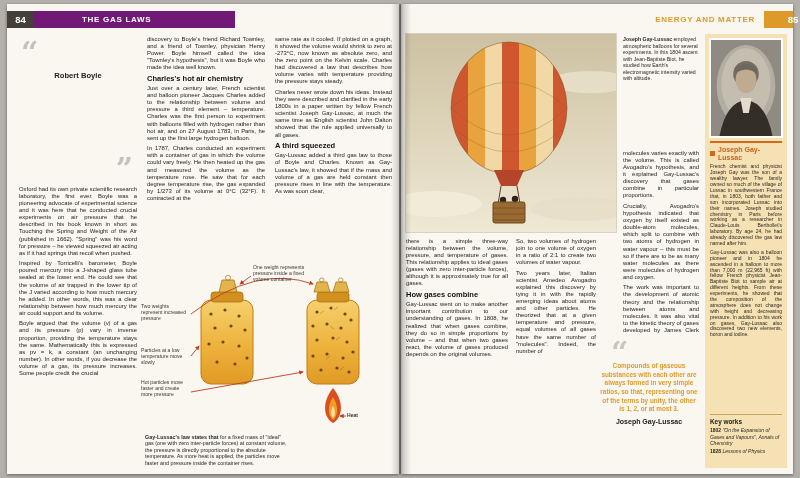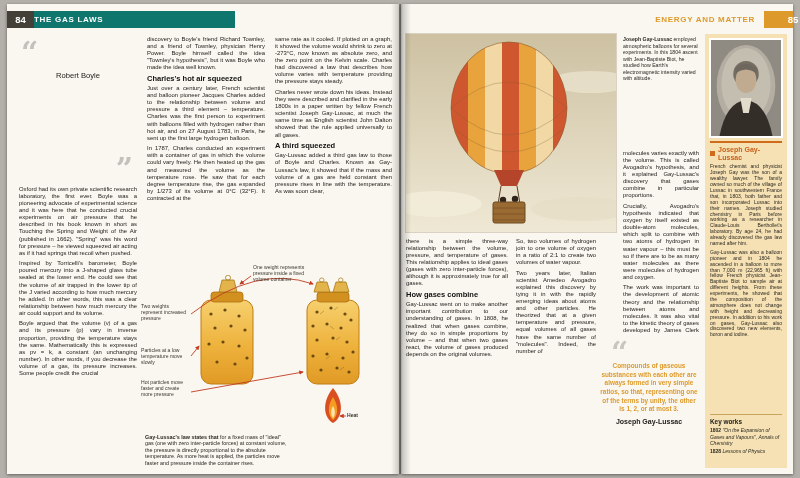--- a/index.html
+++ b/index.html
@@ -7,21 +7,21 @@
   body { font-family:"Liberation Sans", sans-serif; background:#b3afa9; position:relative; overflow:hidden; }
 
   .stage { position:absolute; inset:0; }
   .page { position:absolute; top:4px; width:392px; height:470px; background:#faf7f0; box-shadow:0 1px 3px rgba(0,0,0,0.45); }
   .page-left { left:7px; }
   .page-right { left:401px; }
   .gutter { position:absolute; top:4px; left:391px; width:20px; height:470px; z-index:5;
             background:linear-gradient(90deg, rgba(0,0,0,0) 0%, rgba(0,0,0,0.18) 40%, rgba(0,0,0,0.34) 50%, rgba(0,0,0,0.18) 60%, rgba(0,0,0,0) 100%); pointer-events:none; }
 
   
-  .lp-header { position:absolute; left:0; top:7px; width:228px; height:17px; background:#0f766e; display:flex; align-items:center; }
+  .lp-header { position:absolute; left:0; top:7px; width:228px; height:17px; background:#701a75; display:flex; align-items:center;gap:48px; }
   .lp-num { width:27px; height:17px; background:#454037; color:#fff; font-weight:bold; font-size:9.5px; display:flex; align-items:center; justify-content:center; }
   .lp-title { color:#fff; font-weight:bold; font-size:8px; letter-spacing:0.7px; margin-left:0; }
   .rp-header { position:absolute; right:0; top:7px; height:17px; display:flex; align-items:center;margin-left:10px; }
   .rp-title { color:#dd9a2b; font-weight:bold; font-size:8px; letter-spacing:0.7px; margin-right:9px; }
   .rp-num { width:27px; height:17px; background:#dd9a2b; color:#fff; font-weight:bold; font-size:9.5px; display:flex; align-items:center; justify-content:center;padding-left:29px; }
 
   
   .bt { font-size:5.9px; line-height:1.2; color:#1d1c1a; text-align:justify; }
   .bt p { margin-bottom:3.5px; }
   .h3 { font-size:7.5px; font-weight:bold; color:#111; margin:2.5px 0 2px; line-height:1.1; }
@@ -31,21 +31,21 @@
   .lp-col1 { left:12px; top:32px; width:118px; height:404px; }
   .lp-col2 { left:140px; top:32px; width:118px; height:246px; }
   .lp-col3 { left:268px; top:32px; width:117px; height:238px; }
 
   
   .pull-quote { position:relative; height:146px; text-align:center; padding:30px 6px 0 6px; margin-bottom:4px; }
   .qmark { position:absolute; font-family:"DejaVu Serif", serif; font-size:30px; line-height:1; color:#c3c1bd; font-weight:bold; }
   .qmark.open { left:2px; top:2px; }
   .qmark.close { right:4px; bottom:-2px; }
   .pq-text { color:#8f8d89; font-size:7.1px; line-height:1.4; font-weight:600; }
-  .pq-attr { margin-top:5px; font-weight:normal; font-size:7.6px; color:#23211e; }
+  .pq-attr { margin-top:5px; font-weight:bold; font-size:7.6px; color:#23211e; }
 
   
   .lp-fig { position:absolute; left:134px; top:260px; width:252px; height:168px; }
   .lp-fig svg { position:absolute; inset:0; }
   .fig-label { position:absolute; font-size:5.1px; line-height:1.15; color:#3a362f; }
   .fl1 { left:112px; top:1px; width:56px; }
   .fl2 { left:0px; top:40px; width:48px; }
   .fl3 { left:0px; top:84px; width:48px; }
   .fl4 { left:0px; top:116px; width:48px; }
   .fl5 { left:206px; top:149px; width:28px; font-weight:bold; }
@@ -98,21 +98,21 @@
       </div>
       <div class="bt">
         <p>Oxford had its own private scientific research laboratory, the first ever. Boyle was a pioneering advocate of experimental science and it was here that he conducted crucial experiments on air pressure that he described in his book known in short as Touching the Spring and Weight of the Air (published in 1662). "Spring" was his word for pressure – he viewed squeezed air acting as if it had springs that recoil when pushed.</p>
         <p>Inspired by Torricelli's barometer, Boyle poured mercury into a J-shaped glass tube sealed at the lower end. He could see that the volume of air trapped in the lower tip of the J varied according to how much mercury he added. In other words, this was a clear relationship between how much mercury the air could support and its volume.</p>
         <p>Boyle argued that the volume (v) of a gas and its pressure (p) vary in inverse proportion, providing the temperature stays the same. Mathematically this is expressed as pv = k, a constant (an unchanging number). In other words, if you decrease the volume of a gas, its pressure increases. Some people credit the crucial</p>
       </div>
     </div>
 
     <div class="col lp-col2 bt">
       <p>discovery to Boyle's friend Richard Townley, and a friend of Townley, physician Henry Power. Boyle himself called the idea "Townley's hypothesis", but it was Boyle who made the idea well known.</p>
-      <div class="h3">Charles's hot air squeezed</div>
+      <div class="h3">Charles's hot air chemistry</div>
       <p>Just over a century later, French scientist and balloon pioneer Jacques Charles added to the relationship between volume and pressure a third element – temperature. Charles was the first person to experiment with balloons filled with hydrogen rather than hot air, and on 27 August 1783, in Paris, he sent up the first large hydrogen balloon.</p>
       <p>In 1787, Charles conducted an experiment with a container of gas in which the volume could vary freely. He then heated up the gas and measured the volume as the temperature rose. He saw that for each degree temperature rise, the gas expanded by 1/273 of its volume at 0°C (32°F). It contracted at the</p>
     </div>
 
     <div class="col lp-col3 bt">
       <p>same rate as it cooled. If plotted on a graph, it showed the volume would shrink to zero at -273°C, now known as absolute zero, and the zero point on the Kelvin scale. Charles had discovered a law that describes how volume varies with temperature providing the pressure stays steady.</p>
       <p>Charles never wrote down his ideas. Instead they were described and clarified in the early 1800s in a paper written by fellow French scientist Joseph Gay-Lussac, at much the same time as English scientist John Dalton showed that the rule applied universally to all gases.</p>
       <div class="h3">A third squeezed</div>
       <p>Gay-Lussac added a third gas law to those of Boyle and Charles. Known as Gay-Lussac's law, it showed that if the mass and volume of a gas are held constant then pressure rises in line with the temperature. As was soon clear,</p>
     </div>

